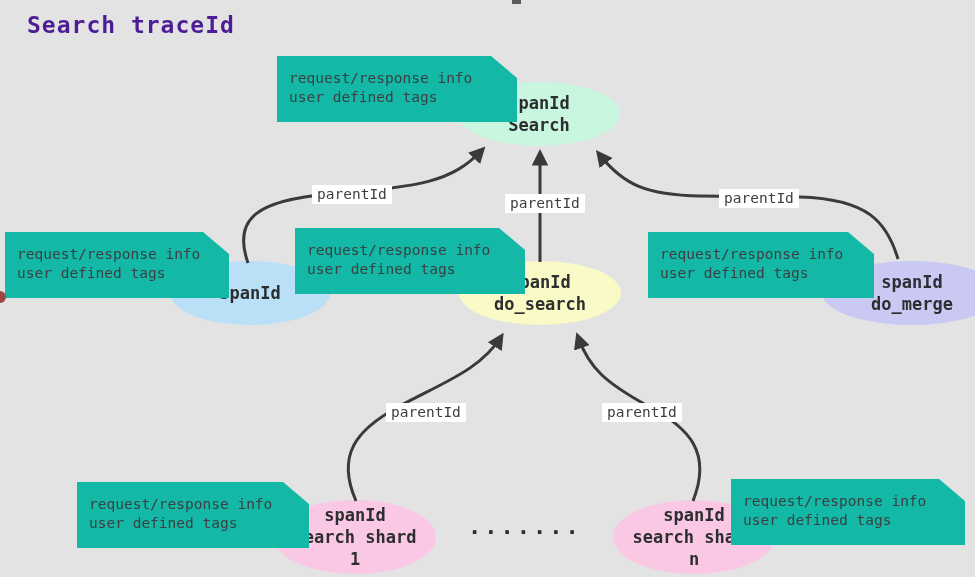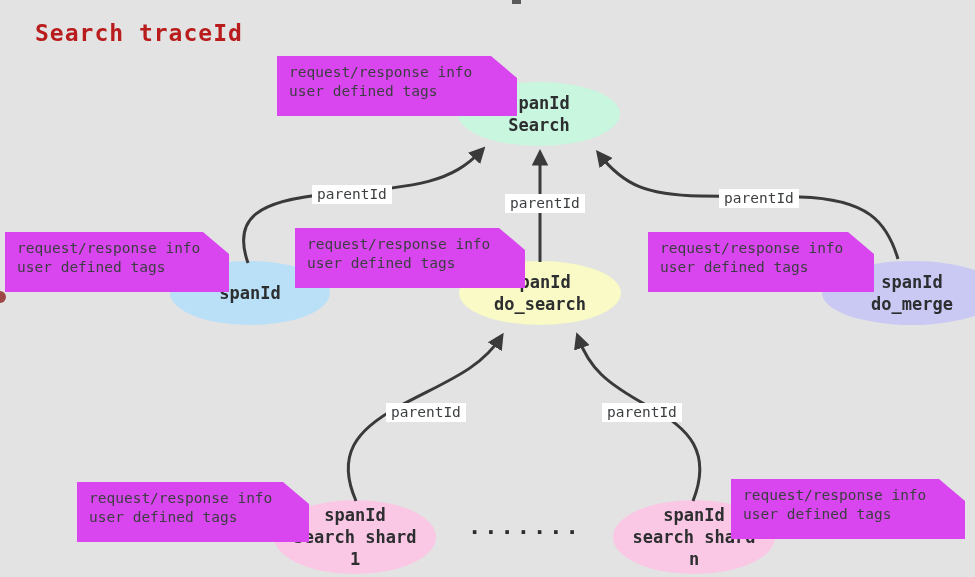--- a/index.html
+++ b/index.html
@@ -2,44 +2,44 @@
 <html><head>
 <meta charset="utf-8">
 <style>
   html,body{margin:0;padding:0;}
   .stage{
     position:relative;width:975px;height:577px;overflow:hidden;
     background:#e3e3e3;
     font-family:"DejaVu Sans Mono","Liberation Mono",monospace;
   }
   .title{
-    position:absolute;left:27px;top:10px;margin:8px;
-    font-size:23px;font-weight:bold;color:#b91c1c;line-height:30px;
+    position:absolute;left:27px;top:10px;margin:0;
+    font-size:23px;font-weight:bold;color:#4c1d95;line-height:30px;
     letter-spacing:1px;
   }
   
   .node{
     position:absolute;z-index:1;border-radius:50%;
     display:flex;flex-direction:column;align-items:center;justify-content:center;
     color:#2c2e30;font-weight:bold;font-size:17px;line-height:22px;text-align:center;
   }
   .node-search     {left:458px;top:82px; width:162px;height:64px;}
   .node-get-routing{left:170px;top:261px;width:160px;height:64px;}
   .node-do-search  {left:459px;top:261px;width:162px;height:64px;}
   .node-do-merge   {left:822px;top:261px;width:180px;height:64px;}
   .node-shard-1    {left:274px;top:500px;width:162px;height:74px;}
   .node-shard-n    {left:613px;top:500px;width:162px;height:74px;}
   
   .edges{position:absolute;left:0;top:0;z-index:2;}
   .edges path{stroke:#3a3a3a;stroke-width:3;fill:none;}
   .edges #arrowhead path{fill:#3a3a3a;stroke:none;}
   
   .note{
-    position:absolute;z-index:3;background:#d946ef;color:#3c3f41;
-    font-size:14.5px;line-height:19px;padding:7px 0 5px 12px;
+    position:absolute;z-index:3;background:#14b8a6;color:#3c3f41;
+    font-size:14.5px;line-height:19px;padding:13px 0 5px 12px;
     clip-path:polygon(0 0, calc(100% - 26px) 0, 100% 22px, 100% 100%, 0 100%);
   }
   .note-a{left:277px;top:56px; width:228px;height:48px;}
   .note-b{left:5px;  top:232px;width:212px;height:48px;}
   .note-c{left:295px;top:228px;width:218px;height:48px;}
   .note-d{left:648px;top:232px;width:214px;height:48px;}
   .note-e{left:77px; top:482px;width:220px;height:48px;}
   .note-f{left:731px;top:479px;width:222px;height:48px;}
   
   .edge-label{

